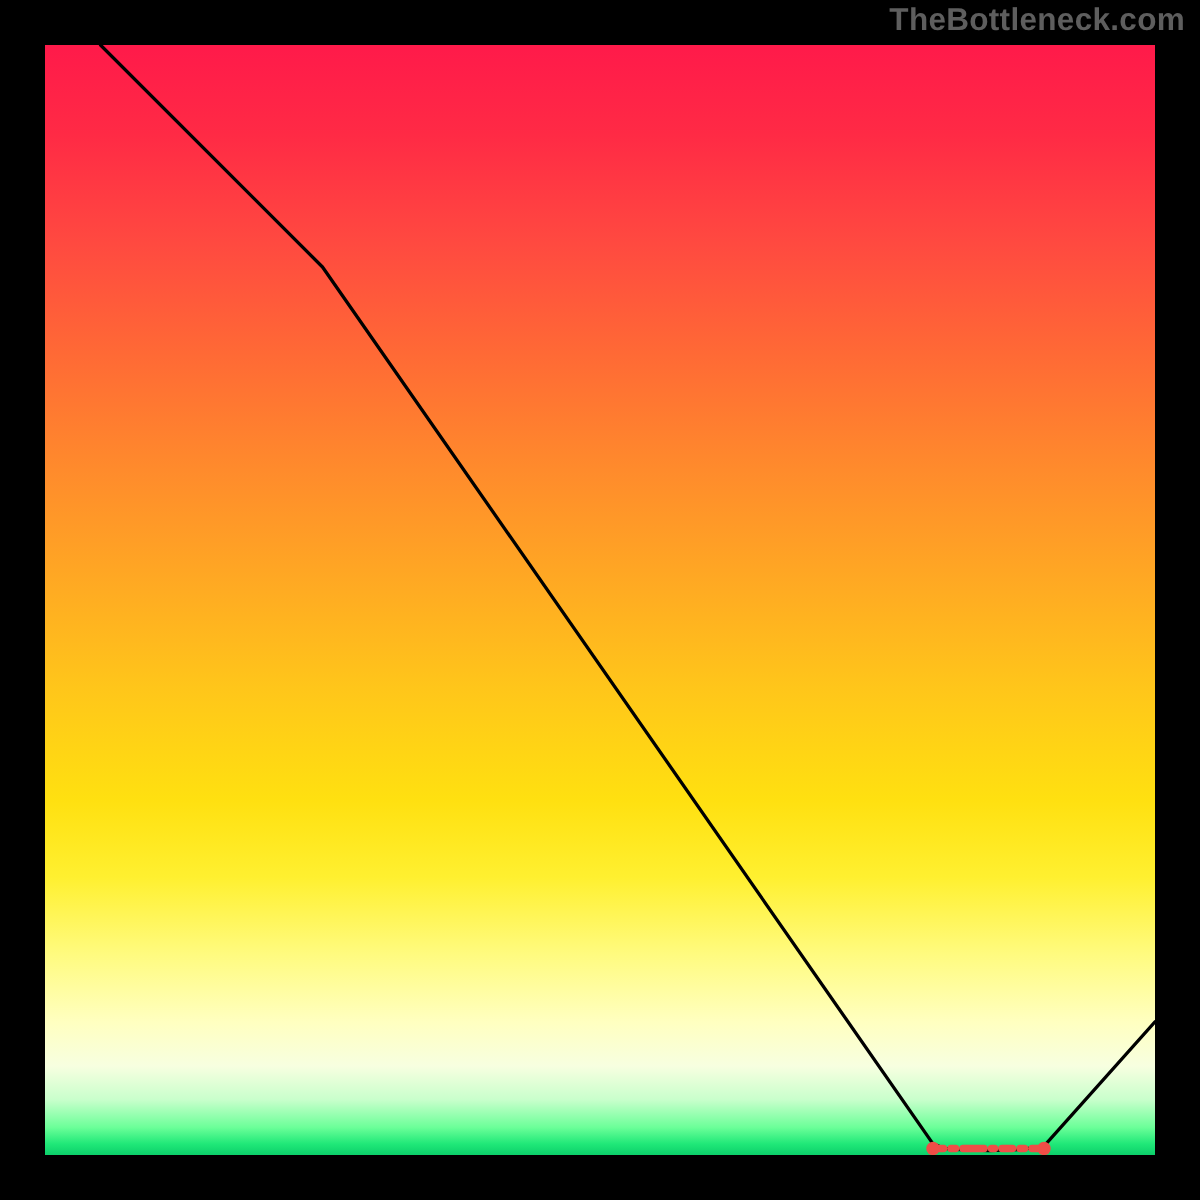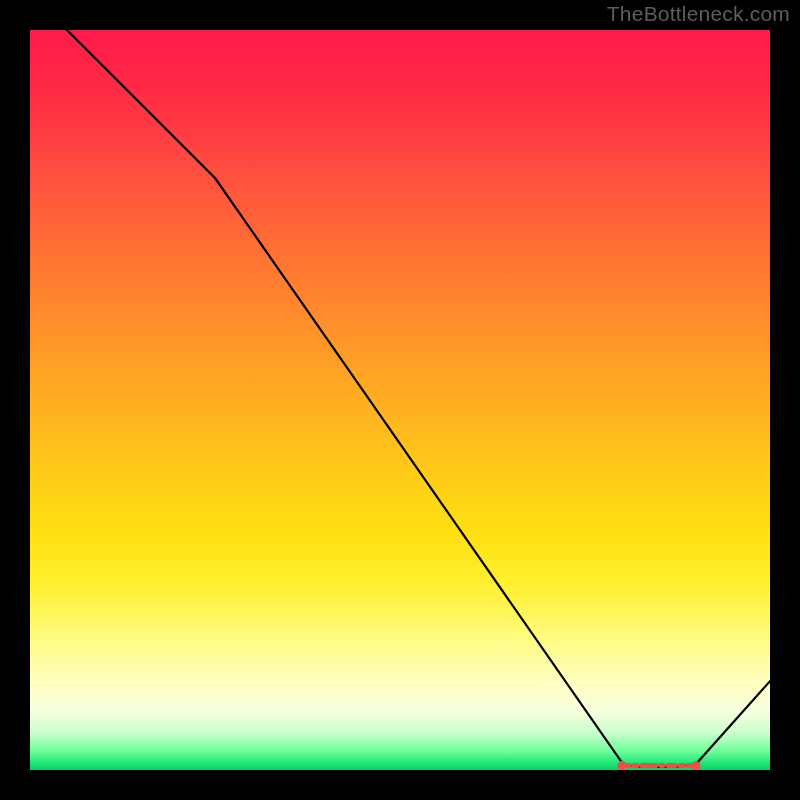--- a/index.html
+++ b/index.html
@@ -16,21 +16,21 @@
     width: 800px;
     height: 800px;
     background: #000;
   }
   .watermark {
     position: absolute;
     top: 2px;
     right: 10px;
     color: #5e5e5e;
     font-size: 21px;
-    font-weight: 400;
+    font-weight: 700;
     letter-spacing: 0.2px;
     z-index: 10;
   }
   .plot {
     position: absolute;
     left: 30px;
     top: 30px;
     width: 740px;
     height: 740px;
   }

